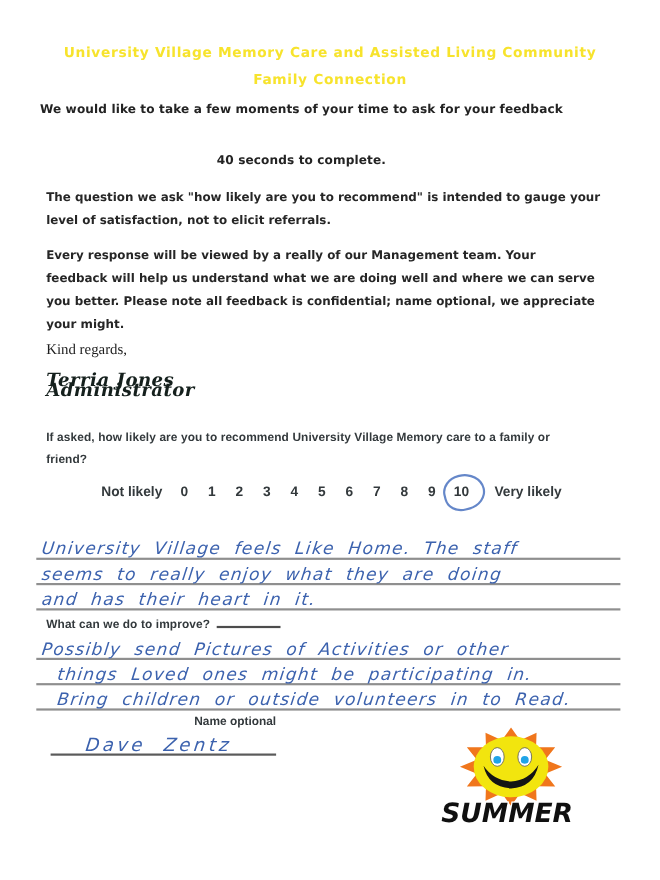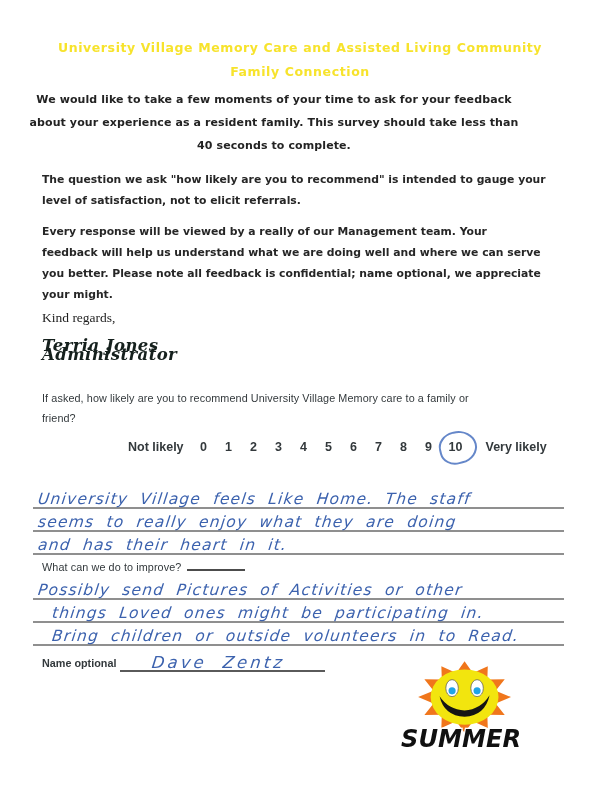--- a/index.html
+++ b/index.html
@@ -30,28 +30,28 @@
     font-size:10.8px; color:#262626; letter-spacing:0;
   }
 
   .serif-line { left:42px; font-family:"Liberation Serif", serif; font-size:13.5px; color:#1d1d1d; }
   .script-line {
     left:42px; font-family:"DejaVu Serif", serif; font-style:italic; font-weight:bold;
     font-size:16.5px; color:#15201d; letter-spacing:.4px;
   }
 
   .q-line {
-    left:42px; font-family:"Liberation Sans", sans-serif; font-weight:normal;
+    left:42px; font-family:"Liberation Sans", sans-serif; font-weight:bold;
     font-size:10.8px; color:#33393c; letter-spacing:.1px;
   }
 
   
   .scale-row {
     left:92px; top:440px; display:flex; align-items:center; gap:15px;
-    font-family:"Liberation Sans", sans-serif; font-weight:bold; font-size:12.5px; color:#33393c;margin-left:36px;
+    font-family:"Liberation Sans", sans-serif; font-weight:bold; font-size:12.5px; color:#33393c;
   }
   .scale-num { display:inline-block; min-width:10px; text-align:center; }
   .scale-ten { position:relative; }
   .circle-mark {
     position:absolute; left:-10px; top:-9px; width:38px; height:33px;
     border:2.5px solid #4a72c0; border-radius:52% 60% 55% 50%;
     transform:rotate(-14deg); opacity:.85;
   }
   .high-label { margin-left:8px; }
 
@@ -66,21 +66,21 @@
     font-size:15.5px; color:#3c62ae; letter-spacing:1.2px; word-spacing:6px;
     transform:skewX(-7deg); transform-origin:left bottom;
   }
   .hw-text.indent { left:18px; }
 
   .blank-short {
     display:inline-block; width:58px; height:11px;
     border-bottom:2px solid #4c4c4c; margin-left:6px;
   }
 
-  .name-row { left:42px; top:650px; display:flex; align-items:flex-end; }
+  .name-row { left:42px; top:650px; display:flex; align-items:flex-end;flex-direction:column; }
   .name-label {
     font-family:"Liberation Sans", sans-serif; font-weight:bold;
     font-size:10.8px; color:#33393c; padding-bottom:3px;
   }
   .name-blank {
     position:relative; display:inline-block; width:205px; height:22px;
     border-bottom:2px solid #5a5a5a; margin-left:4px;
   }
   .name-value {
     position:absolute; left:32px; bottom:-2px; white-space:nowrap;
@@ -93,21 +93,20 @@
 </style>
 </head>
 <body>
 
 <div class="page">
 
   <div class="abs title-line" style="top:40px">University Village Memory Care and Assisted Living Community</div>
   <div class="abs title-line" style="top:64px">Family Connection</div>
 
   <div class="abs intro-line" style="top:93px">We would like to take a few moments of your time to ask for your feedback</div>
-  <div class="abs intro-line" style="top:116px">about your experience as a resident family. This survey should take less than</div>
   <div class="abs intro-line" style="top:139px">40 seconds to complete.</div>
 
   <div class="abs para-line" style="top:173px">The question we ask "how likely are you to recommend" is intended to gauge your</div>
   <div class="abs para-line" style="top:194px">level of satisfaction, not to elicit referrals.</div>
 
   <div class="abs para-line" style="top:225px">Every response will be viewed by a really of our Management team. Your</div>
   <div class="abs para-line" style="top:246px">feedback will help us understand what we are doing well and where we can serve</div>
   <div class="abs para-line" style="top:267px">you better. Please note all feedback is confidential; name optional, we appreciate</div>
   <div class="abs para-line" style="top:288px">your might.</div>
 

